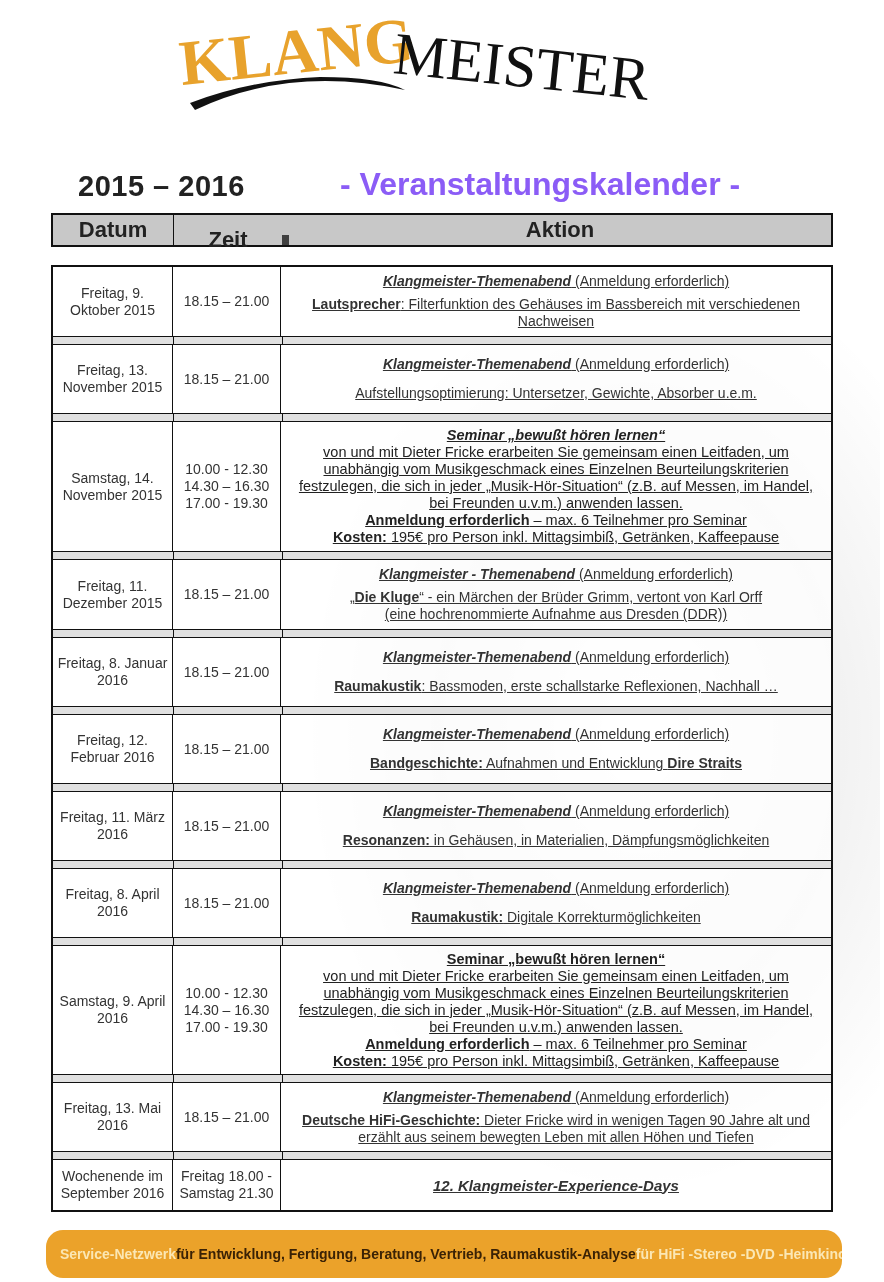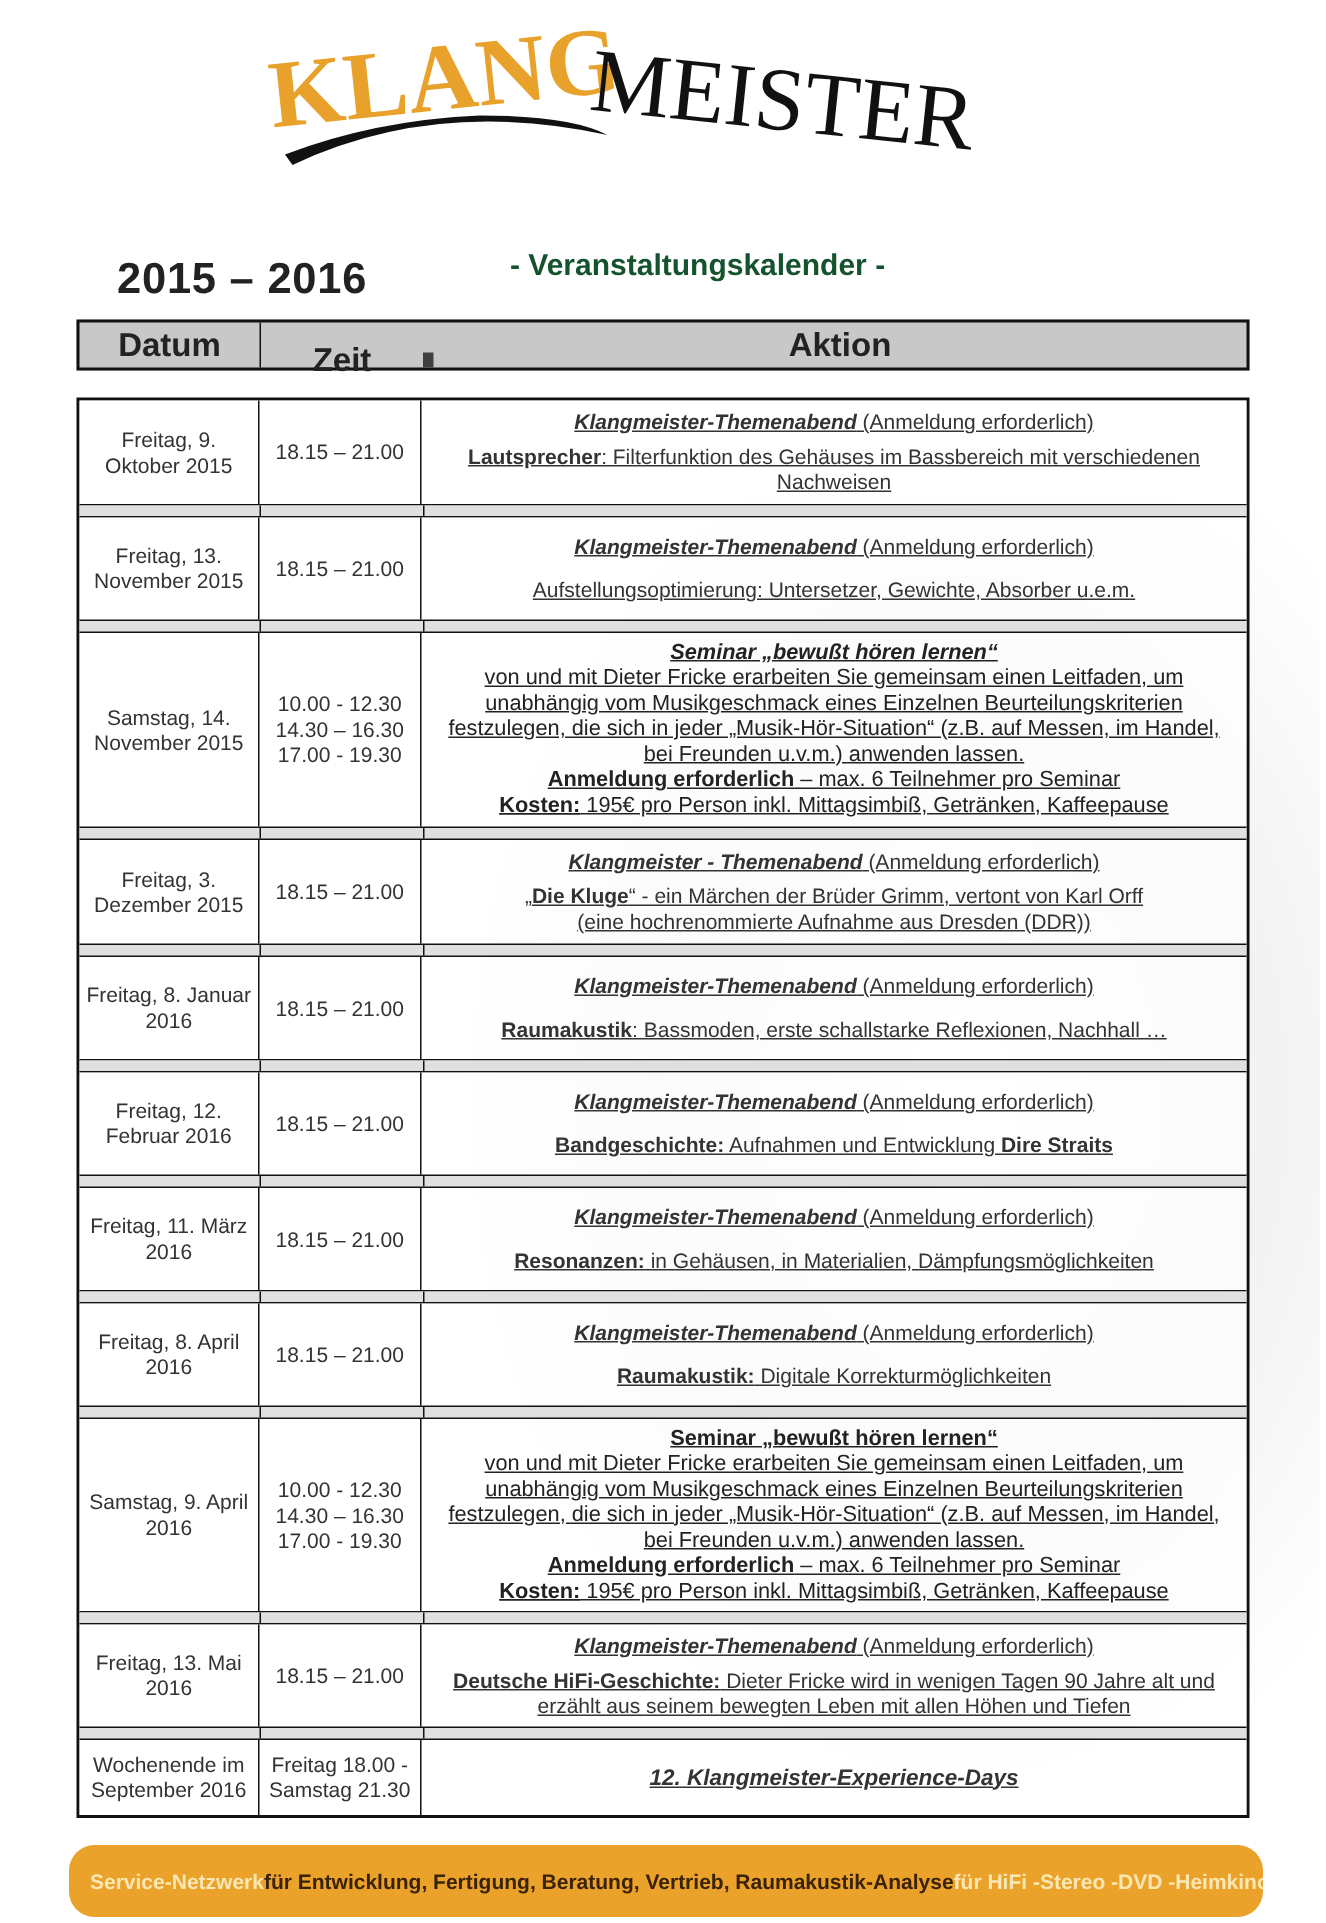--- a/index.html
+++ b/index.html
@@ -18,21 +18,21 @@
   .logo { position: absolute; left: 170px; top: 15px; width: 520px; height: 115px; }
   .logo svg { width: 100%; height: 100%; }
 
   .year {
     position: absolute; left: 78px; top: 170px;
     font-size: 29px; font-weight: bold; color: #222;
     letter-spacing: 0.5px;
   }
   .title {
     position: absolute; left: 340px; top: 166px;
-    font-size: 20px; font-weight: bold; color: #14532d;
+    font-size: 32px; font-weight: bold; color: #8b5cf6;
   }
 
   
   .thead {
     position: absolute; left: 51px; top: 213px; width: 782px; height: 34px;
     background: #c8c8c8; border: 2px solid #111; box-sizing: border-box;
     display: flex;
   }
   .thead div {
     display: flex; align-items: center; justify-content: center;
@@ -142,21 +142,21 @@
       <p><span class="b u">Kosten:</span><span> 195€ pro Person inkl. Mittagsimbiß, Getränken, Kaffeepause</span></p>
     </div>
   </div>
   <div class="sep">
       <div></div>
       <div></div>
       <div></div>
     </div>
 
   <div class="row" style="height:69px">
-    <div class="cell c-date">Freitag, 3. Dezember 2015</div>
+    <div class="cell c-date">Freitag, 11. Dezember 2015</div>
     <div class="cell c-time">18.15 – 21.00</div>
     <div class="cell c-act">
       <p><span class="ital">Klangmeister - Themenabend</span><span> (Anmeldung erforderlich)</span></p>
       <p class="gap"><span>„</span><span class="b">Die Kluge</span><span>“ - ein Märchen der Brüder Grimm, vertont von Karl Orff</span></p>
       <p><span>(eine hochrenommierte Aufnahme aus Dresden (DDR))</span></p>
     </div>
   </div>
   <div class="sep">
       <div></div>
       <div></div>

